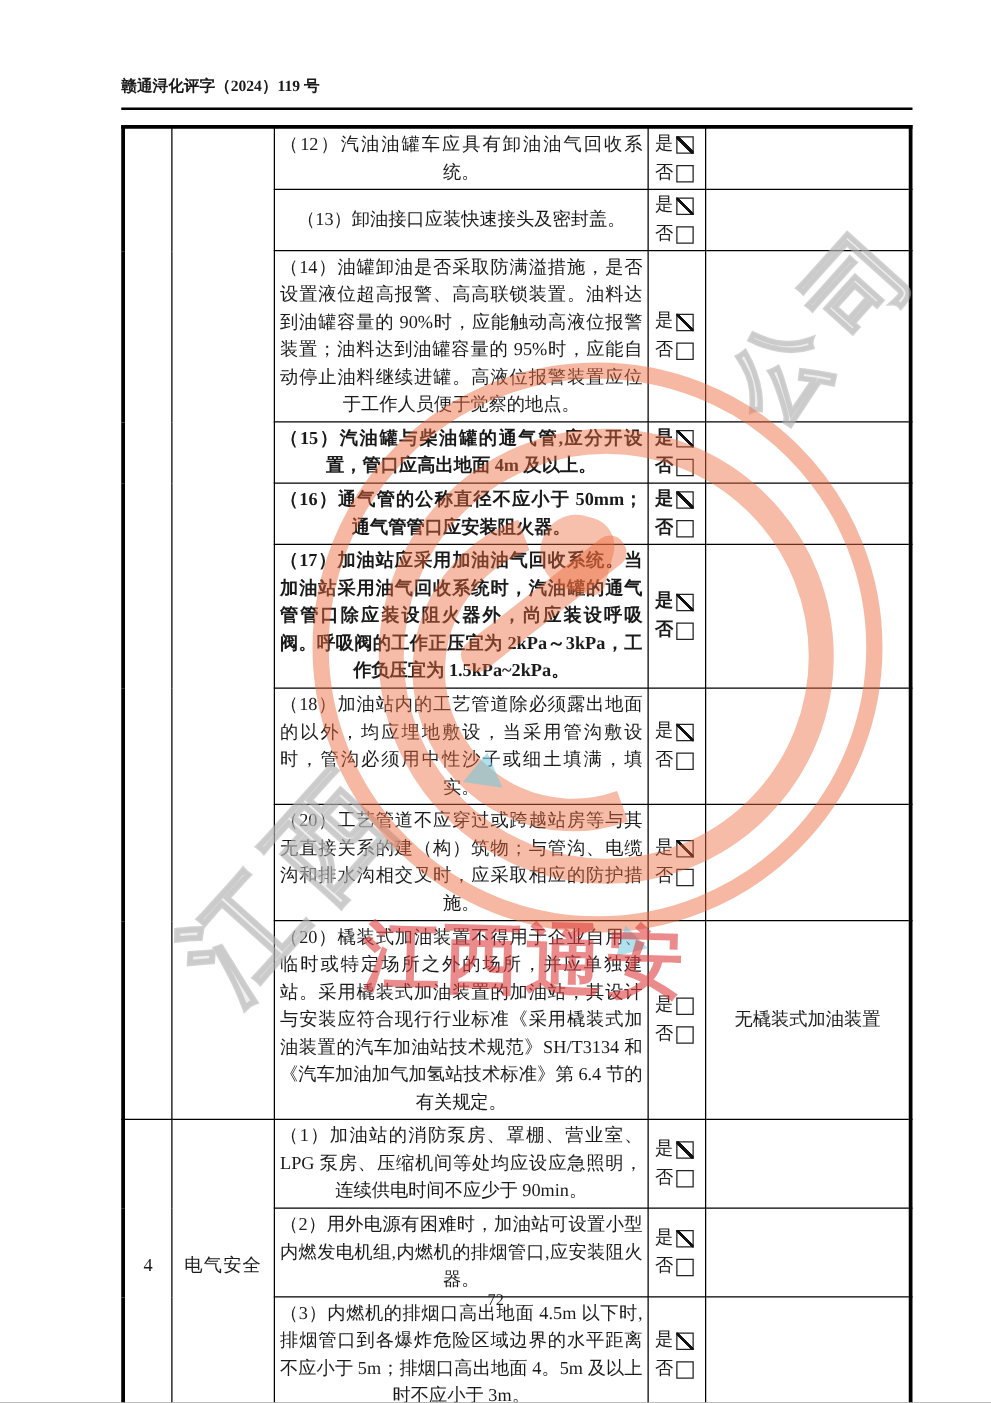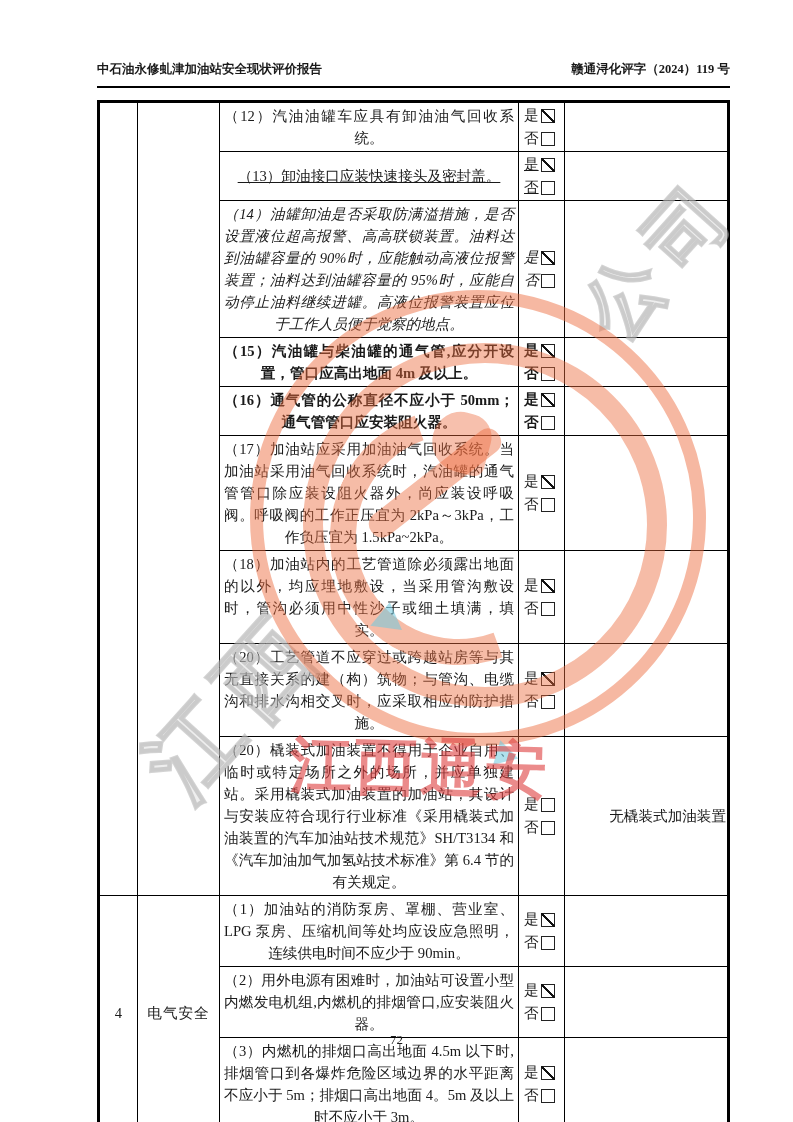--- a/index.html
+++ b/index.html
@@ -26,21 +26,21 @@
     font-size:14.6px; line-height:22px; overflow:hidden;
   }
   td.c-seq{ text-align:center; }
   td.c-cat{ text-align:center; letter-spacing:1px; }
   td.c-item{
     padding:2px 4px; text-align:justify; text-align-last:center;
     text-justify:inter-ideograph;
     margin-left:17px;
   }
   td.c-check{ padding-left:5px; }
-  td.c-remark{ text-align:right; }
+  td.c-remark{ text-align:center; }
   .cb-line{ display:flex; align-items:center; gap:2px; line-height:23px; }
   .cb{
     display:inline-block; width:12px; height:12px;
     border:1.5px solid #222; position:relative; background:#fff;
     flex:0 0 auto;
   }
   .cb.checked::after{
     content:''; position:absolute; left:-1px; top:-1px; right:-1px; bottom:-1px;
     background:linear-gradient(to top right,
       transparent 44%, #111 44%, #111 56%, transparent 56%);
@@ -98,21 +98,20 @@
   .cyan-tri-1{ left:372px; top:602px; transform:rotate(8deg); }
   .cyan-tri-2{ left:490px; top:740px; transform:rotate(-14deg); border-bottom-width:22px;
                border-left-width:13px; border-right-width:13px; }
 </style>
 </head>
 <body>
 
 <div class="page">
 
   <div class="header">
-    <span>中石油永修虬津加油站安全现状评价报告</span>
     <span>赣通浔化评字（2024）119 号</span>
   </div>
 
   <table class="checklist">
     <colgroup>
       <col style="width:39px">
         <col style="width:82px">
         <col style="width:299px">
       <col style="width:46px">
         <col style="width:164px">
@@ -127,35 +126,35 @@
               <span>是</span>
               <span class="cb checked"></span>
             </div>
             <div class="cb-line">
               <span>否</span>
               <span class="cb"></span>
             </div>
           </td>
           <td class="c-remark"></td>
         </tr>
-        <tr style="height: 46px; text-decoration: underline;">
+        <tr style="height: 46px;">
           <td class="c-item">（13）卸油接口应装快速接头及密封盖。</td>
           <td class="c-check">
             <div class="cb-line">
               <span>是</span>
               <span class="cb checked"></span>
             </div>
             <div class="cb-line">
               <span>否</span>
               <span class="cb"></span>
             </div>
           </td>
           <td class="c-remark"></td>
         </tr>
-        <tr style="height: 132px; font-style: italic;">
+        <tr style="height: 132px;">
           <td class="c-item">（14）油罐卸油是否采取防满溢措施，是否设置液位超高报警、高高联锁装置。油料达到油罐容量的 90%时，应能触动高液位报警装置；油料达到油罐容量的 95%时，应能自动停止油料继续进罐。高液位报警装置应位于工作人员便于觉察的地点。</td>
           <td class="c-check">
             <div class="cb-line">
               <span>是</span>
               <span class="cb checked"></span>
             </div>
             <div class="cb-line">
               <span>否</span>
               <span class="cb"></span>
             </div>
@@ -183,21 +182,21 @@
               <span>是</span>
               <span class="cb checked"></span>
             </div>
             <div class="cb-line">
               <span>否</span>
               <span class="cb"></span>
             </div>
           </td>
           <td class="c-remark"></td>
         </tr>
-        <tr style="height: 115px;">
+        <tr style="height: 115px; font-weight: bold;">
           <td class="c-item">（17）加油站应采用加油油气回收系统。当加油站采用油气回收系统时，汽油罐的通气管管口除应装设阻火器外，尚应装设呼吸阀。呼吸阀的工作正压宜为 2kPa～3kPa，工作负压宜为 1.5kPa~2kPa。</td>
           <td class="c-check">
             <div class="cb-line">
               <span>是</span>
               <span class="cb checked"></span>
             </div>
             <div class="cb-line">
               <span>否</span>
               <span class="cb"></span>
             </div>

